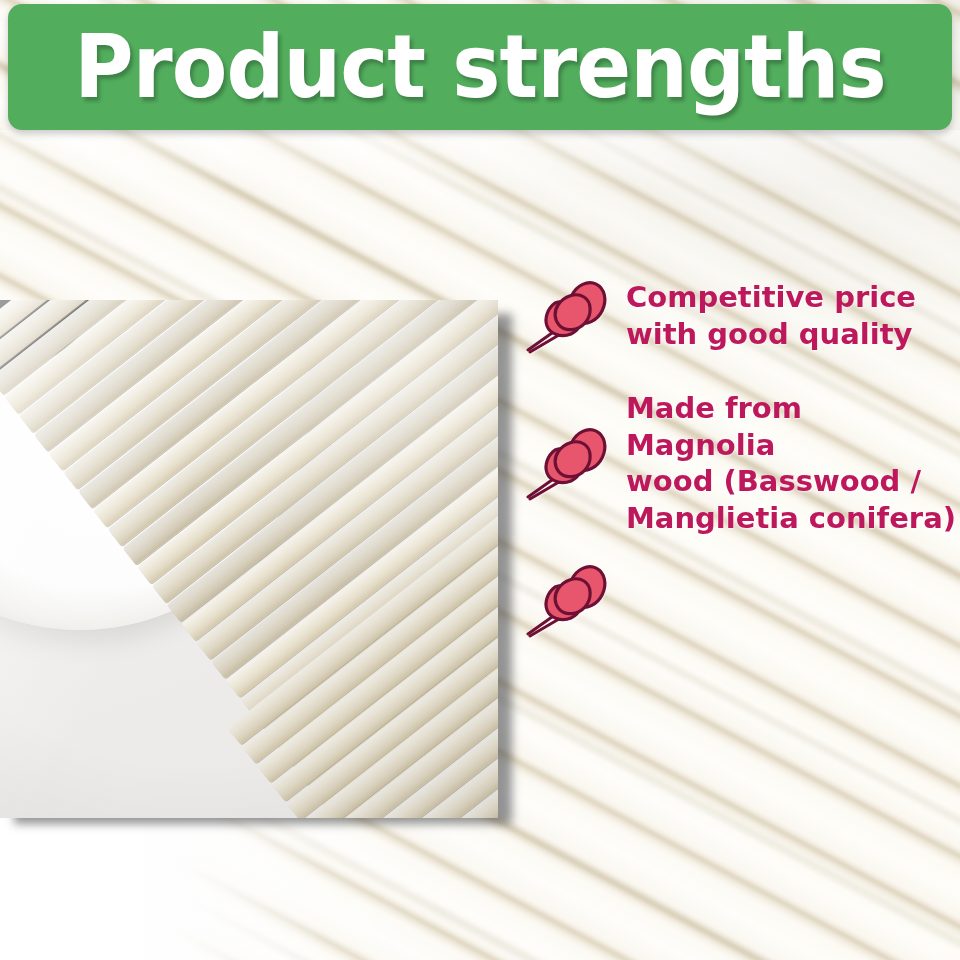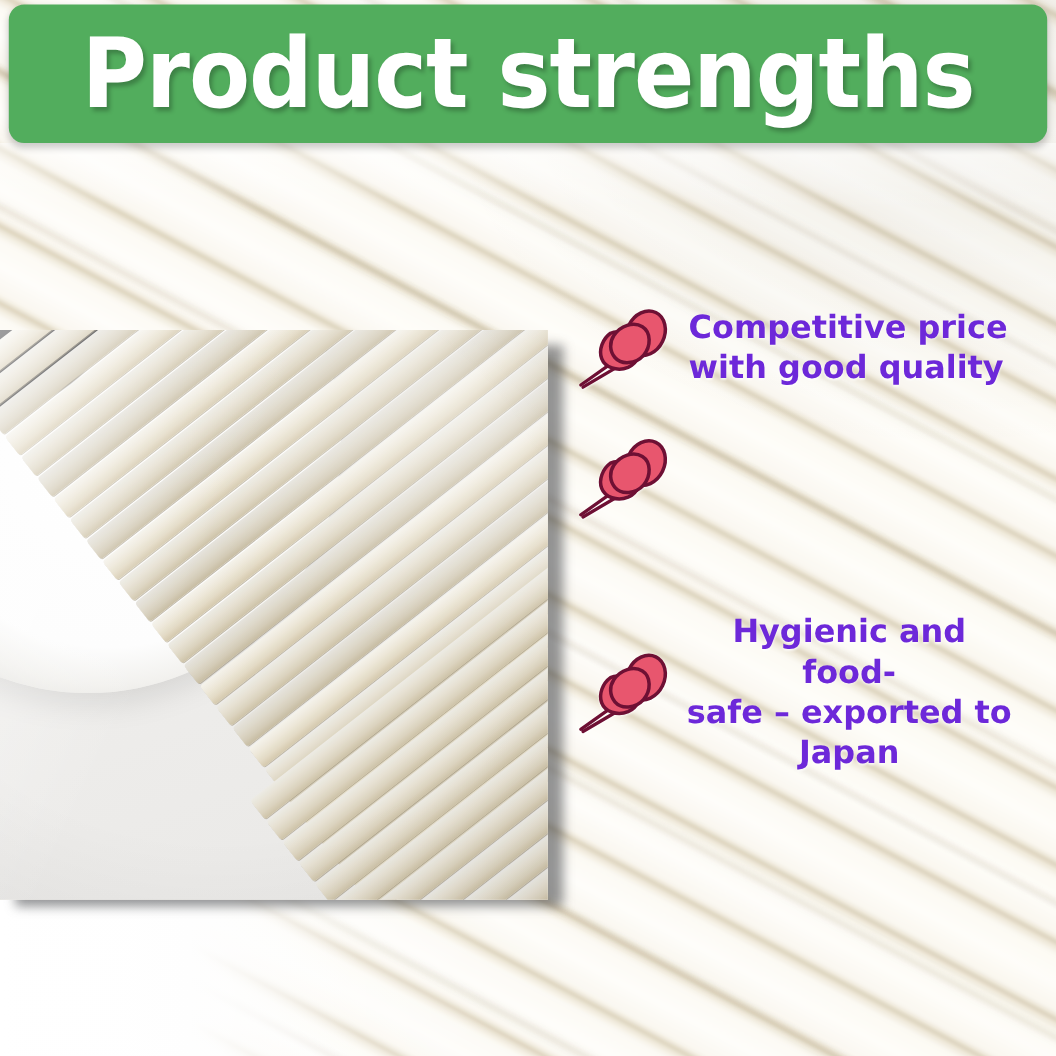--- a/index.html
+++ b/index.html
@@ -125,21 +125,21 @@
     pointer-events:none;
   }
 
   
   .callout{position:absolute;display:flex;align-items:center;}
   .pin{position:relative;flex:0 0 auto;width:88px;height:88px;}
   .pin svg{position:absolute;left:0;top:0;width:88px;height:88px;
            filter:drop-shadow(0 1px 1px rgba(255,255,255,.9));}
   .ctext{
     font-family:"DejaVu Sans","Liberation Sans",sans-serif;
-    font-weight:700;color:#6d28d9;font-size:29px;line-height:1.26;
+    font-weight:700;color:#be185d;font-size:29px;line-height:1.26;
     text-shadow:0 1px 2px rgba(255,255,255,.75);
     white-space:pre-line;
   }
   .ctext.c-center{text-align:center;}
   .ctext.c-left{text-align:left;}
 
   #c1{left:524px;top:272px;}
   #c1 .ctext{padding-left:14px;}
   #c2{left:524px;top:390px;}
   #c2 .ctext{padding-left:14px;}
@@ -235,33 +235,33 @@
         <svg viewBox="0 0 88 88" xmlns="http://www.w3.org/2000/svg">
           <g stroke="#6e1034" stroke-width="3.2" stroke-linejoin="round" stroke-linecap="round">
             <path d="M35 56 L4 78" fill="none" stroke-width="3"></path>
             <path d="M40 60 L6 80" fill="none" stroke-width="3"></path>
             <path d="M31 31 C24 36 20 46 23 54 C26 62 37 66 47 62 C56 58 60 48 56 40 C52 32 39 27 31 31 Z" fill="#e8566e"></path>
             <ellipse cx="63" cy="31" rx="17" ry="21" transform="rotate(26 63 31)" fill="#e8566e"></ellipse>
             <path d="M34 33 C40 24 52 20 60 25 C68 30 68 43 61 51 C54 59 41 60 35 53 C30 47 30 39 34 33 Z" fill="#e8566e"></path>
           </g>
         </svg>
       </span>
+    <div class="ctext c-left">Made from Magnolia
+wood (Basswood /
+Manglietia conifera)</div>
   </div>
 
   <div class="callout" id="c3">
     <span class="pin">
         <svg viewBox="0 0 88 88" xmlns="http://www.w3.org/2000/svg">
           <g stroke="#6e1034" stroke-width="3.2" stroke-linejoin="round" stroke-linecap="round">
             <path d="M35 56 L4 78" fill="none" stroke-width="3"></path>
             <path d="M40 60 L6 80" fill="none" stroke-width="3"></path>
             <path d="M31 31 C24 36 20 46 23 54 C26 62 37 66 47 62 C56 58 60 48 56 40 C52 32 39 27 31 31 Z" fill="#e8566e"></path>
             <ellipse cx="63" cy="31" rx="17" ry="21" transform="rotate(26 63 31)" fill="#e8566e"></ellipse>
             <path d="M34 33 C40 24 52 20 60 25 C68 30 68 43 61 51 C54 59 41 60 35 53 C30 47 30 39 34 33 Z" fill="#e8566e"></path>
           </g>
         </svg>
       </span>
-    <div class="ctext c-center">Hygienic and food-
-safe – exported to
-Japan</div>
   </div>
 
 
 </div>
 
 </body></html>

